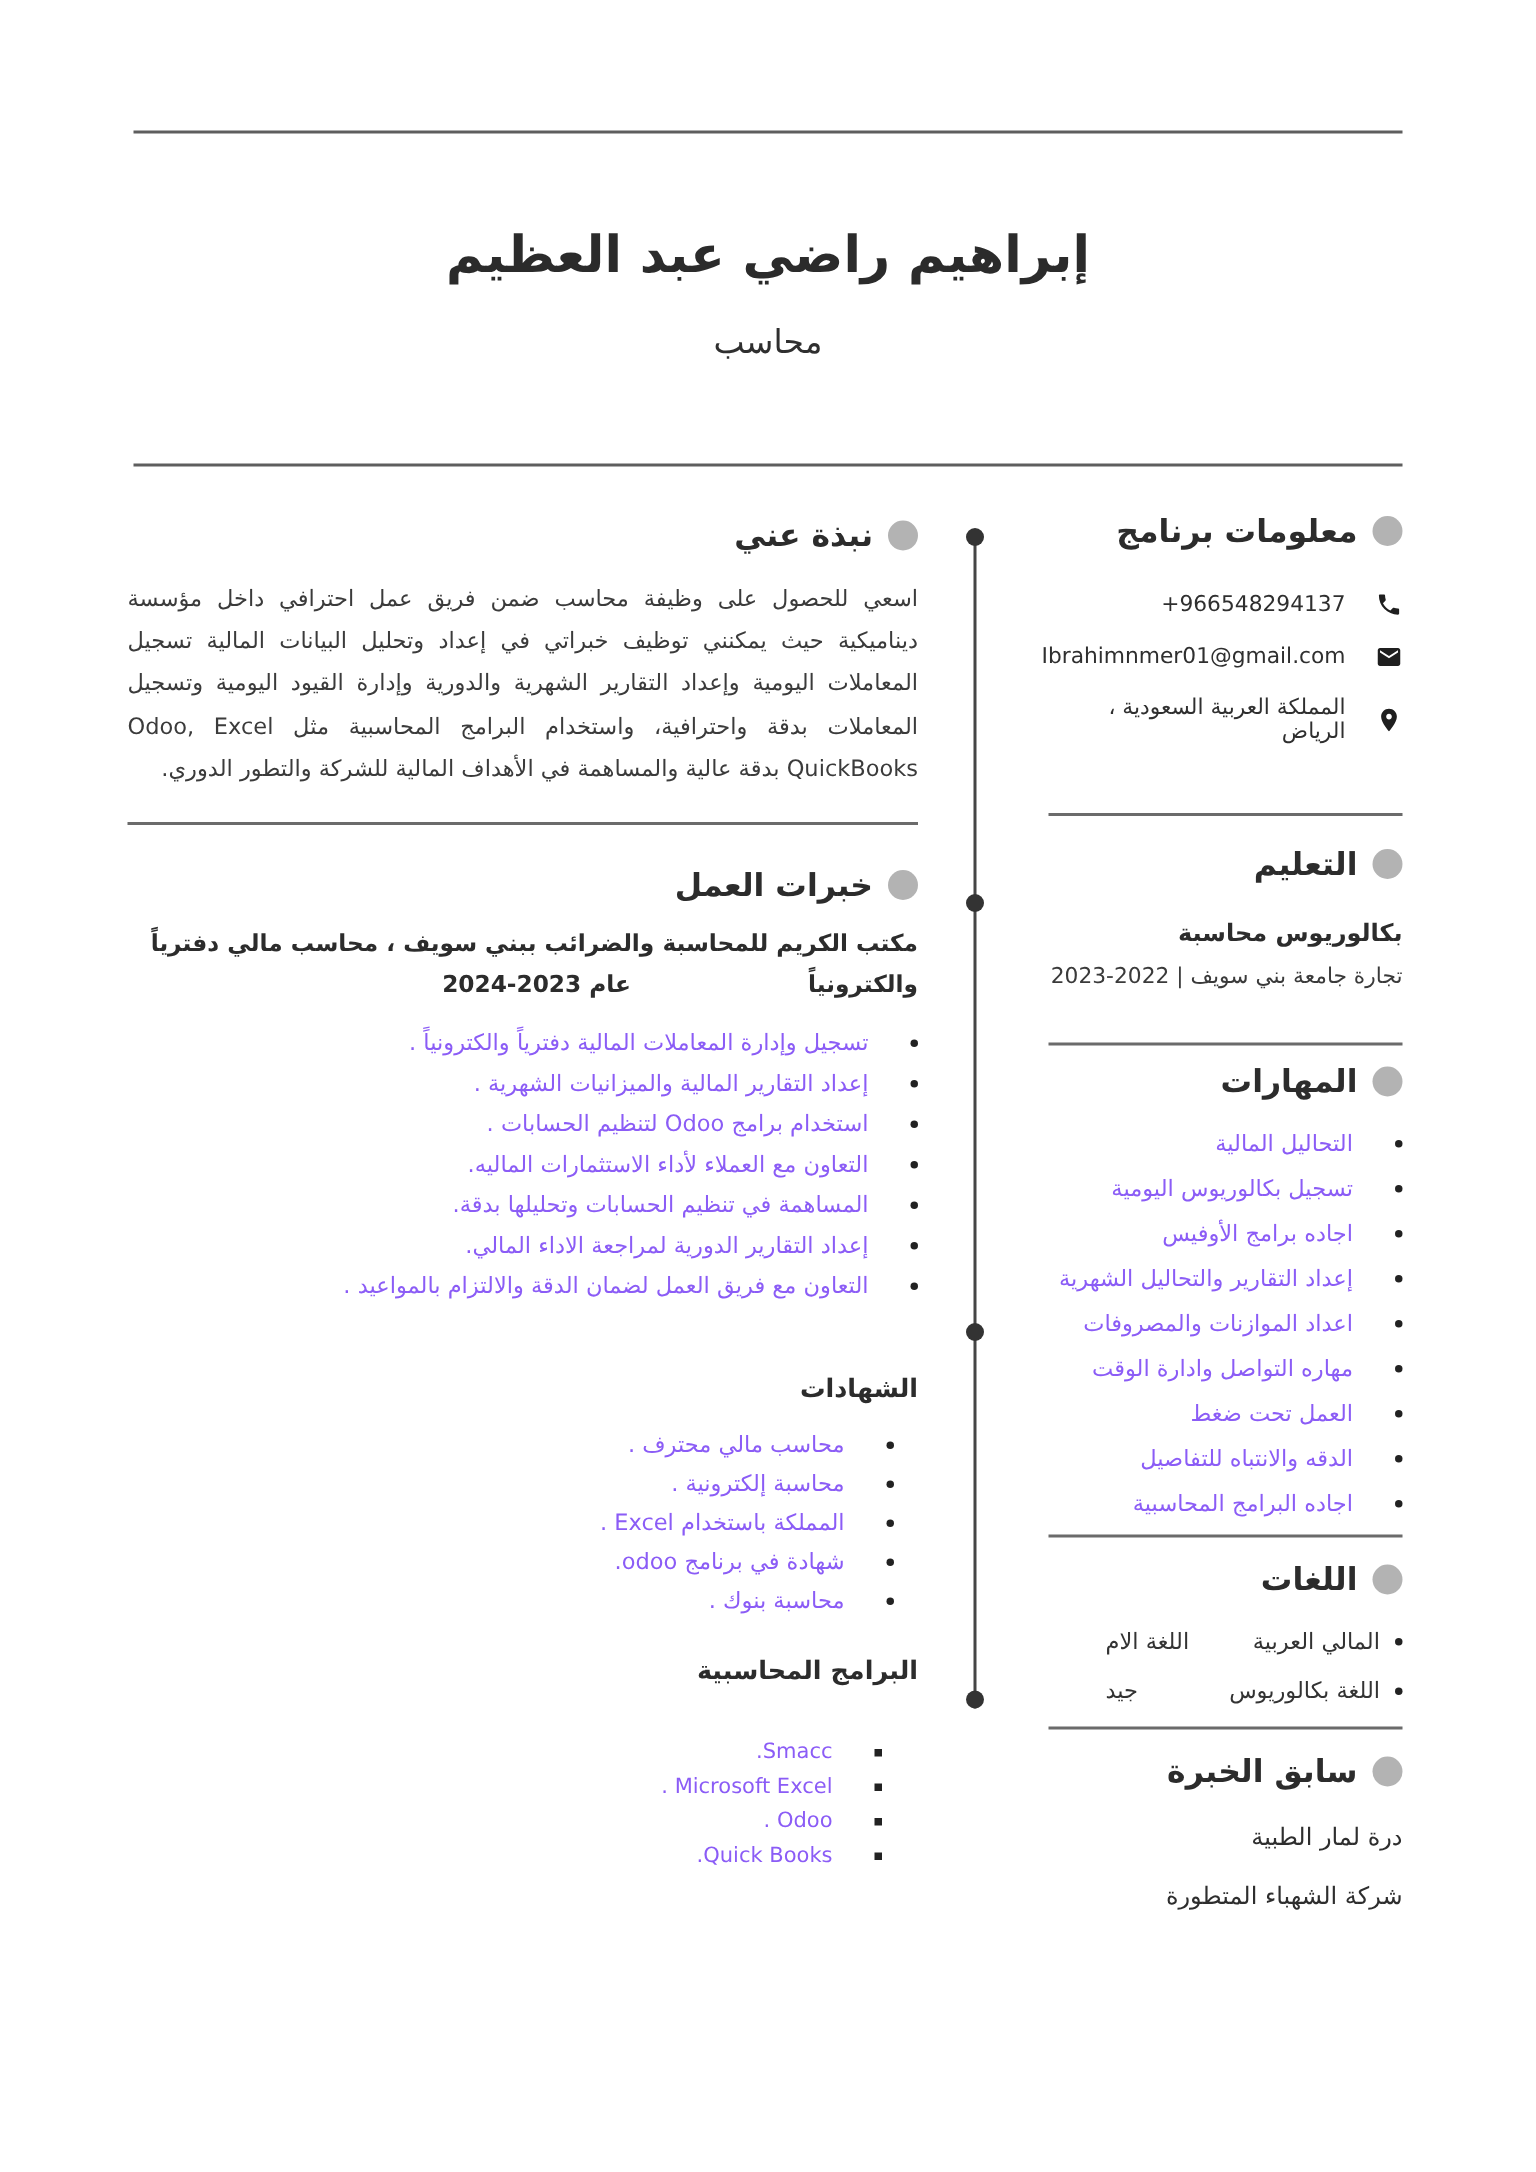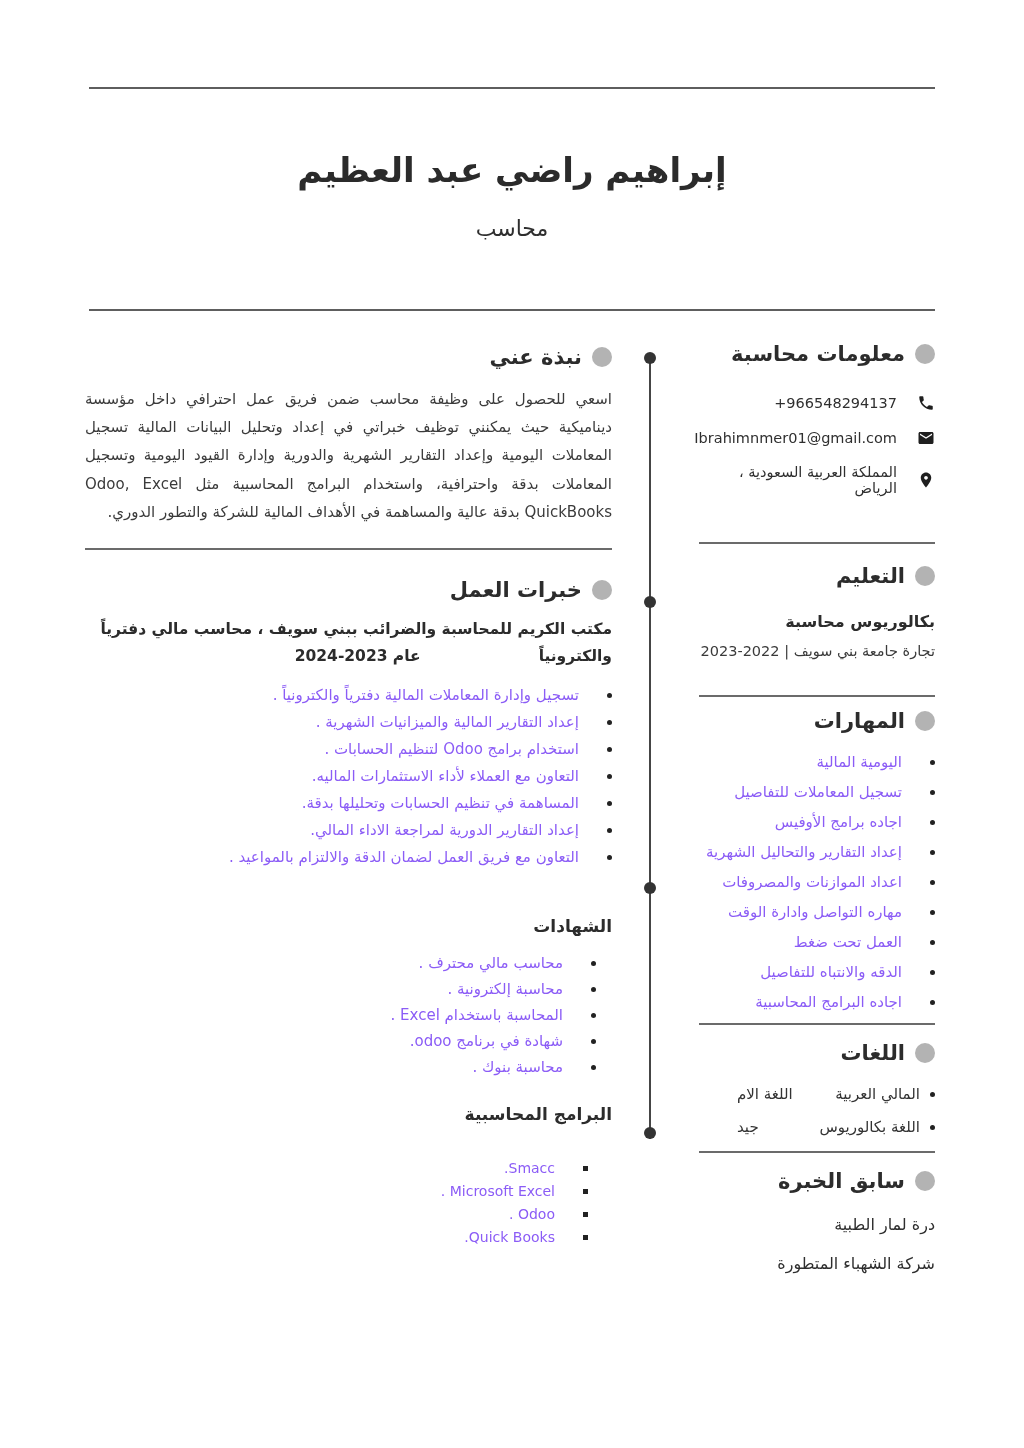--- a/index.html
+++ b/index.html
@@ -84,21 +84,21 @@
   <div class="timeline-line"></div>
   <div class="timeline-dot tdot-1"></div>
   <div class="timeline-dot tdot-2"></div>
   <div class="timeline-dot tdot-3"></div>
   <div class="timeline-dot tdot-4"></div>
 
   <div class="sidebar">
 
     <div class="sec-head">
       <span class="circle"></span>
-      <span>معلومات محاسبة</span>
+      <span>معلومات برنامج</span>
     </div>
 
     <div class="contact-rows">
       <div class="contact-row">
         <span class="cicon">
           <svg viewBox="0 0 24 24">
               <path d="M6.62 10.79c1.44 2.83 3.76 5.15 6.59 6.59l2.2-2.2c.27-.27.67-.36 1.02-.24 1.12.37 2.33.57 3.57.57.55 0 1 .45 1 1V20c0 .55-.45 1-1 1-9.39 0-17-7.61-17-17 0-.55.45-1 1-1h3.5c.55 0 1 .45 1 1 0 1.25.2 2.45.57 3.57.11.35.03.74-.25 1.02l-2.2 2.2z"></path>
             </svg>
         </span>
         <span class="ltr">+966548294137</span>
@@ -132,25 +132,25 @@
 
     <div class="divider sb-divider-2"></div>
 
     <div class="sec-head skills-head">
       <span class="circle"></span>
       <span>المهارات</span>
     </div>
     <ul class="dot-list skills-list">
         <li>
           <span class="bullet"></span>
-          <span>اليومية المالية</span>
-        </li>
-        <li>
-          <span class="bullet"></span>
-          <span>تسجيل المعاملات للتفاصيل</span>
+          <span>التحاليل المالية</span>
+        </li>
+        <li>
+          <span class="bullet"></span>
+          <span>تسجيل بكالوريوس اليومية</span>
         </li>
         <li>
           <span class="bullet"></span>
           <span>اجاده برامج الأوفيس</span>
         </li>
         <li>
           <span class="bullet"></span>
           <span>إعداد التقارير والتحاليل الشهرية</span>
         </li>
         <li>
@@ -260,21 +260,21 @@
         <li>
           <span class="bullet"></span>
           <span>محاسب مالي محترف .</span>
         </li>
         <li>
           <span class="bullet"></span>
           <span>محاسبة إلكترونية .</span>
         </li>
         <li>
           <span class="bullet"></span>
-          <span>المحاسبة باستخدام Excel .</span>
+          <span>المملكة باستخدام Excel .</span>
         </li>
         <li>
           <span class="bullet"></span>
           <span>شهادة في برنامج odoo.</span>
         </li>
         <li>
           <span class="bullet"></span>
           <span>محاسبة بنوك .</span>
         </li>
       </ul>

